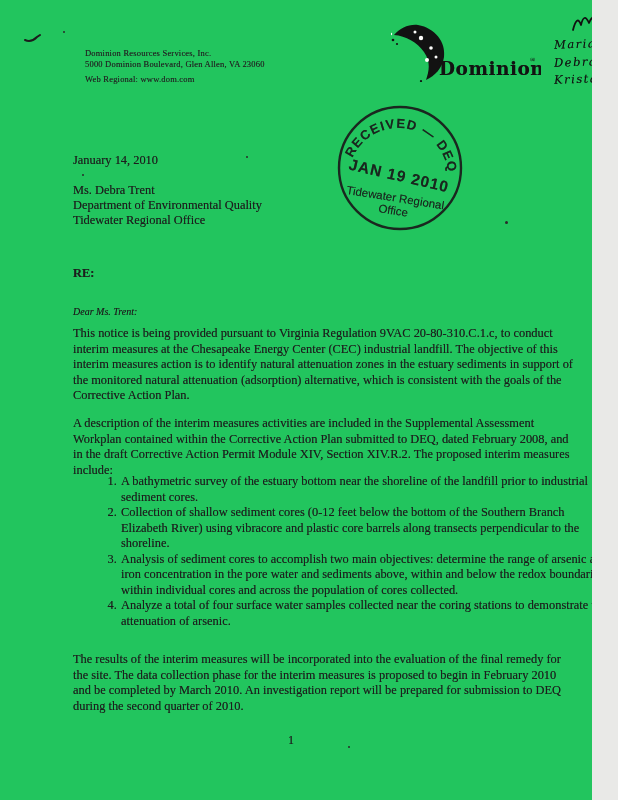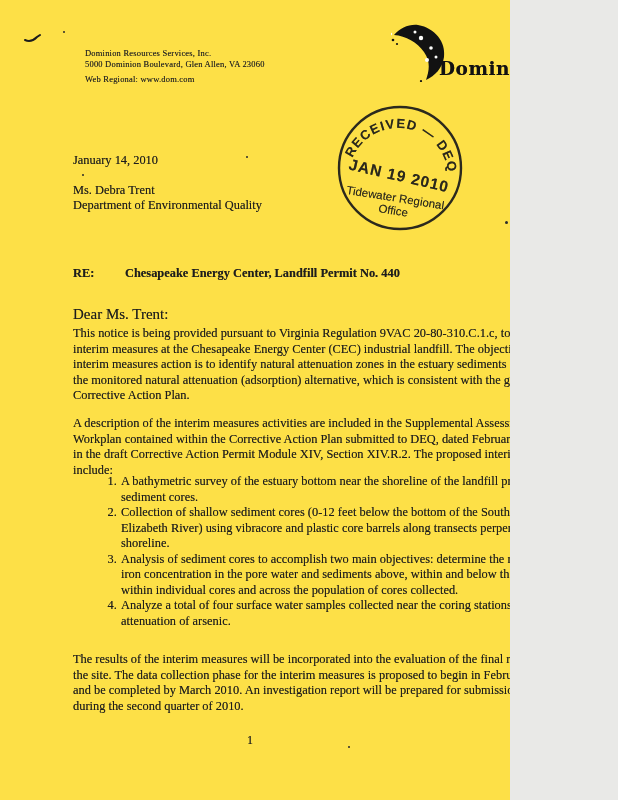--- a/index.html
+++ b/index.html
@@ -3,22 +3,22 @@
 <meta charset="utf-8">
 <style>
   html, body { margin: 0; padding: 0; }
   body {
     width: 618px; height: 800px;
     background: #e9e9e7;
     font-family: "Liberation Serif", serif;
   }
   .page {
     position: relative;
-    width: 510px; height: 800px;
-    background: #fde047;
+    width: 592px; height: 800px;
+    background: #22c55e;
     overflow: hidden;
     color: #1d1d1d;
     text-shadow: 0 0 0.5px rgba(25,25,25,0.55);
   }
   
   .letterhead {
     position: absolute; left: 85px; top: 48px;
     font-size: 8.5px; line-height: 10.5px; color: #242424;
     letter-spacing: 0.2px;
   }
@@ -49,21 +49,21 @@
     position: absolute; left: 73px; top: 183px;
     font-size: 12.4px; line-height: 15.2px;
   }
   .recipient-block div { white-space: pre-wrap; }
   .re-label { position: absolute; left: 73px; top: 266px; font-size: 12.4px; font-weight: bold; }
   .re-lines {
     position: absolute; left: 125px; top: 266px;
     font-size: 12.4px; line-height: 15.6px; font-weight: bold;
     width: 420px;
   }
-  .salutation { position: absolute; left: 73px; top: 306px; font-size: 15px; }
+  .salutation { position: absolute; left: 73px; top: 306px; font-size: 10px; font-style: italic; }
   .para { position: absolute; left: 73px; font-size: 12.4px; line-height: 15.5px; margin: 0; }
   .para-1 { top: 326px; width: 500px; }
   .para-2 { top: 416px; width: 500px; }
   .para-3 { top: 652px; width: 503px; }
   .measures-list {
     position: absolute; left: 73px; top: 474px; width: 492px;
     font-size: 12.4px; line-height: 15.5px;
     margin: 0; padding-left: 47px;
   }
   .measures-list li { padding-left: 1px; }
@@ -141,25 +141,25 @@
       <text class="stamp-text" x="67" y="101" text-anchor="middle" font-size="11.5">Tidewater Regional</text>
       <text class="stamp-text" x="67" y="114" text-anchor="middle" font-size="11.5">Office</text>
     </g>
   </svg>
 
   <div class="date-line">January 14, 2010</div>
 
   <div class="recipient-block">
       <div class="recipient-line">Ms. Debra Trent</div>
       <div class="recipient-line">Department of Environmental Quality</div>
+      <div class="recipient-line">Tidewater Regional Office</div>
     </div>
 
   <div class="re-label">RE:</div>
   <div class="re-lines">
-    <div>Chesapeake Energy Center, Landfill Permit No. 440</div>
   </div>
 
   <div class="salutation">Dear Ms. Trent:</div>
 
   <p class="para para-1">This notice is being provided pursuant to Virginia Regulation 9VAC 20-80-310.C.1.c, to conduct interim measures at the Chesapeake Energy Center (CEC) industrial landfill. The objective of this interim measures action is to identify natural attenuation zones in the estuary sediments in support of the monitored natural attenuation (adsorption) alternative, which is consistent with the goals of the Corrective Action Plan.</p>
   <p class="para para-2">A description of the interim measures activities are included in the Supplemental Assessment Workplan contained within the Corrective Action Plan submitted to DEQ, dated February 2008, and in the draft Corrective Action Permit Module XIV, Section XIV.R.2.  The proposed interim measures include:</p>
 
   <ol class="measures-list">
       <li class="measure-item">A bathymetric survey of the estuary bottom near the shoreline of the landfill prior to industrial sediment cores.</li>
       <li class="measure-item">Collection of shallow sediment cores (0-12 feet below the bottom of the Southern Branch Elizabeth River) using vibracore and plastic core barrels along transects perpendicular to the shoreline.</li>

